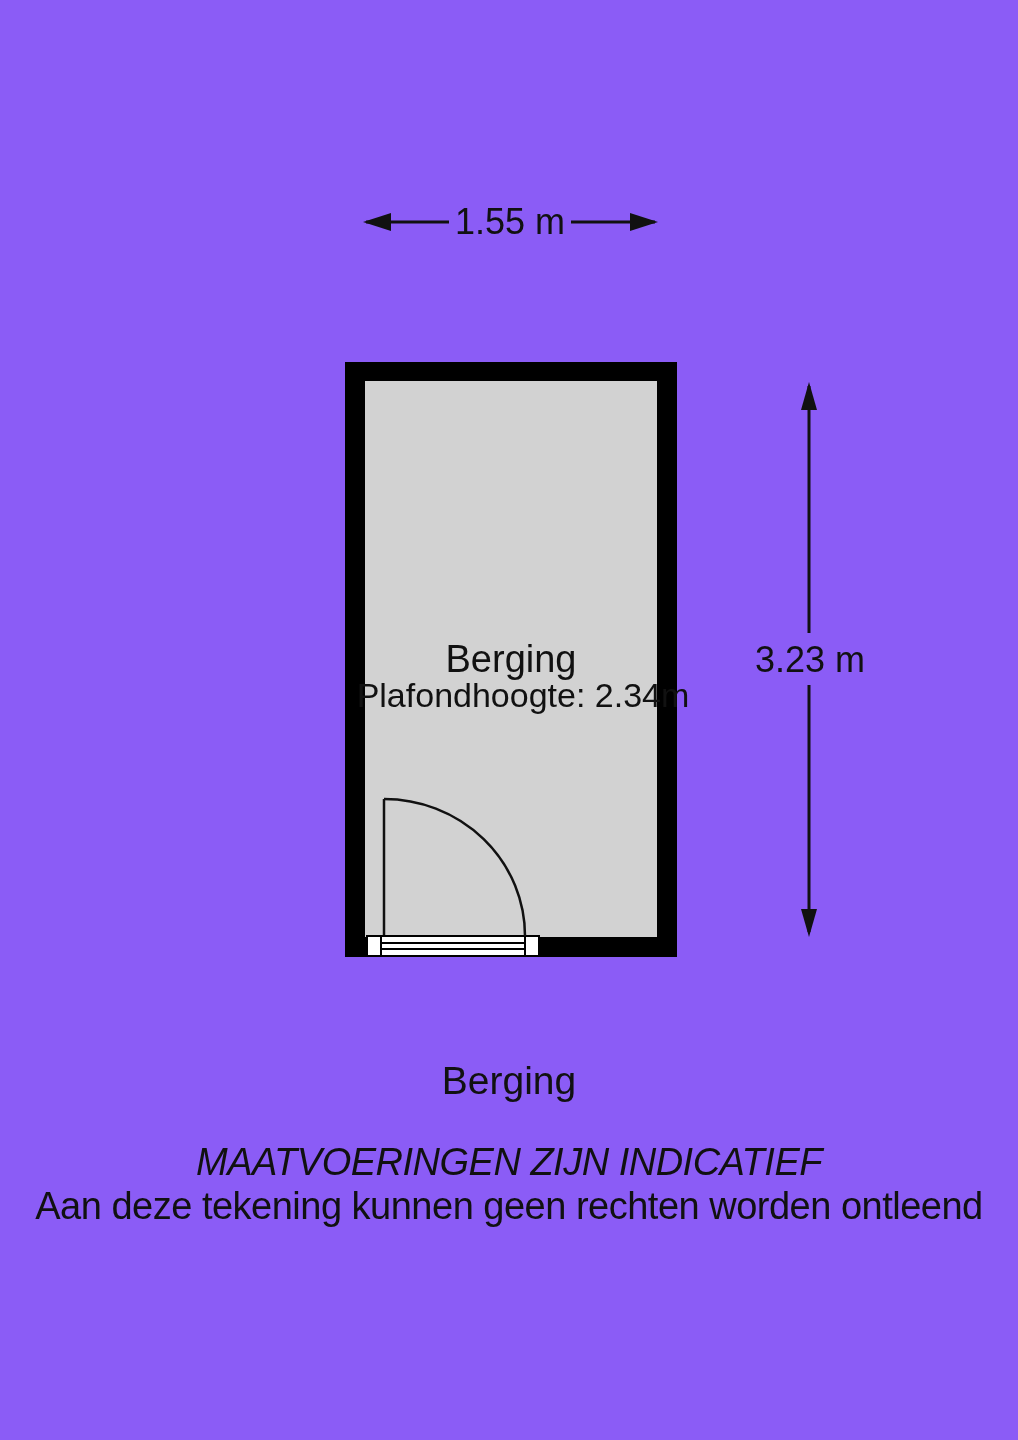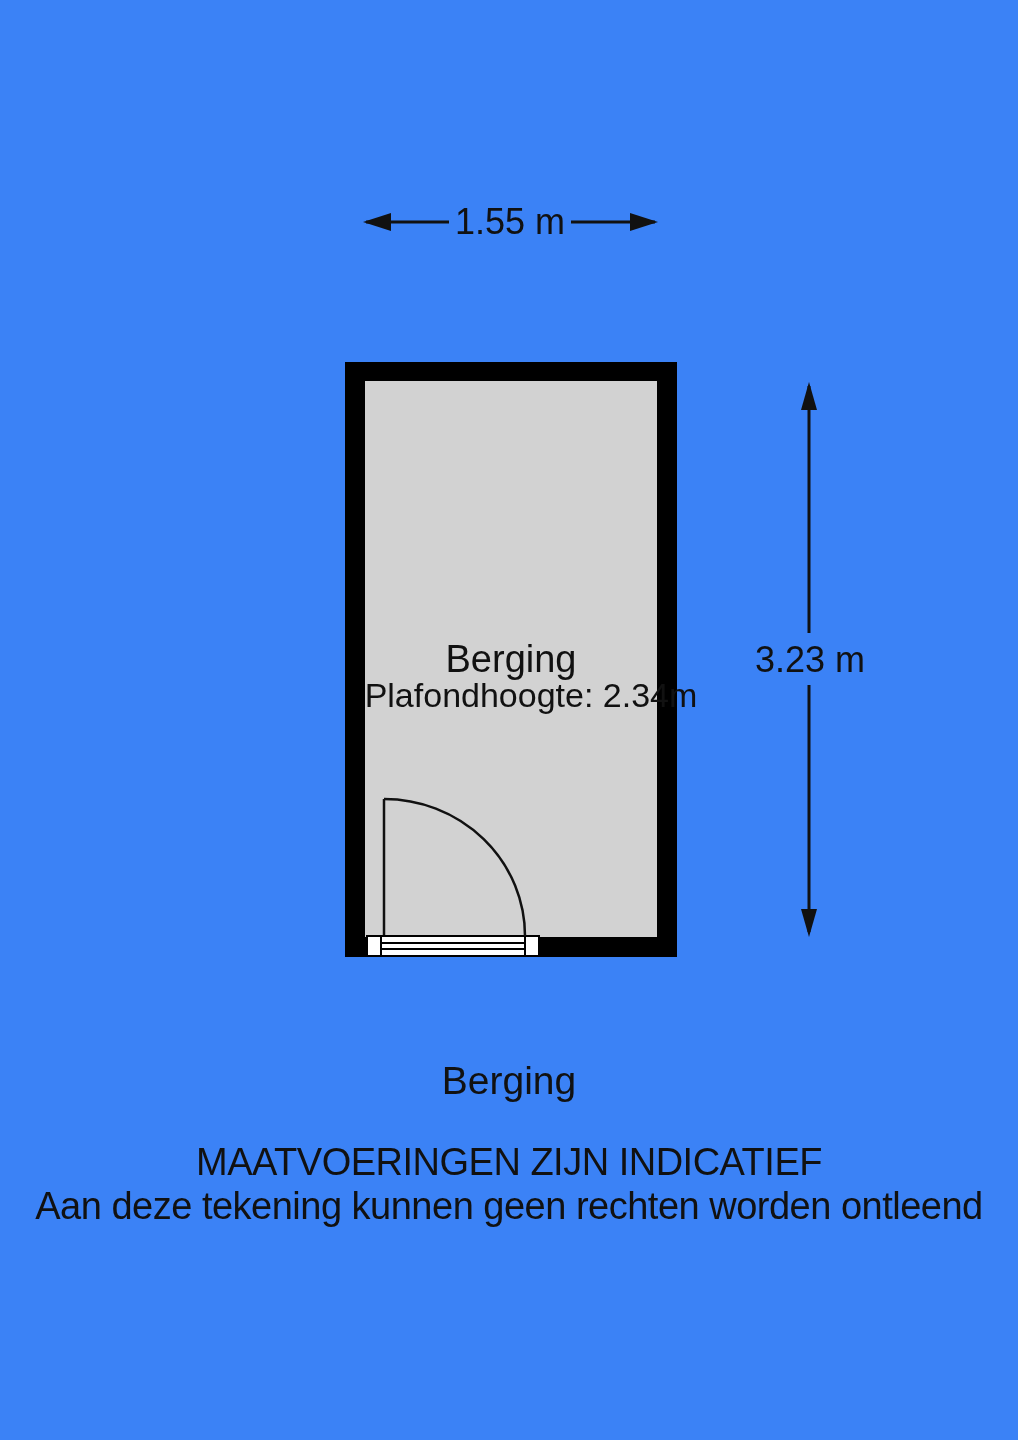--- a/index.html
+++ b/index.html
@@ -4,21 +4,21 @@
 <style>
   html, body {
     margin: 0;
     padding: 0;
     background: #ffffff;
   }
   .canvas {
     position: relative;
     width: 1018px;
     height: 1440px;
-    background: #3b82f6;
+    background: #8b5cf6;
     font-family: "Liberation Sans", sans-serif;
     color: #111111;
     overflow: hidden;
   }
   .txt {
     position: absolute;
     text-align: center;
     white-space: nowrap;
     color: #111111;
   }
@@ -113,21 +113,21 @@
       <path d="M 384 799 A 141 137 0 0 1 525 936" fill="none" stroke="#111111" stroke-width="2.5"></path>
     </g>
   </svg>
 
   <div class="txt dim-label" style="left:410px; top:203px; width:200px;">1.55 m</div>
 
   <div class="txt dim-label" style="left:710px; top:641px; width:200px;">3.23 m</div>
 
   <div class="txt room-name" style="left:345px; top:638px; width:332px;">Berging</div>
 
-  <div class="txt room-ceiling" style="left:345px; top:677px; width:372px;">Plafondhoogte: 2.34m</div>
+  <div class="txt room-ceiling" style="left:337px; top:677px; width:372px;">Plafondhoogte: 2.34m</div>
 
   <div class="txt caption" style="left:0px; top:1060px; width:1018px;">Berging</div>
 
-  <div class="txt disclaimer" style="left:0px; top:1140px; width:1018px;">MAATVOERINGEN ZIJN INDICATIEF</div>
+  <div class="txt disclaimer" style="left:0px; top:1140px; width:1018px;font-style:italic;">MAATVOERINGEN ZIJN INDICATIEF</div>
 
   <div class="txt disclaimer" style="left:0px; top:1184px; width:1018px;">Aan deze tekening kunnen geen rechten worden ontleend</div>
 
 </div>
 
 </body></html>

